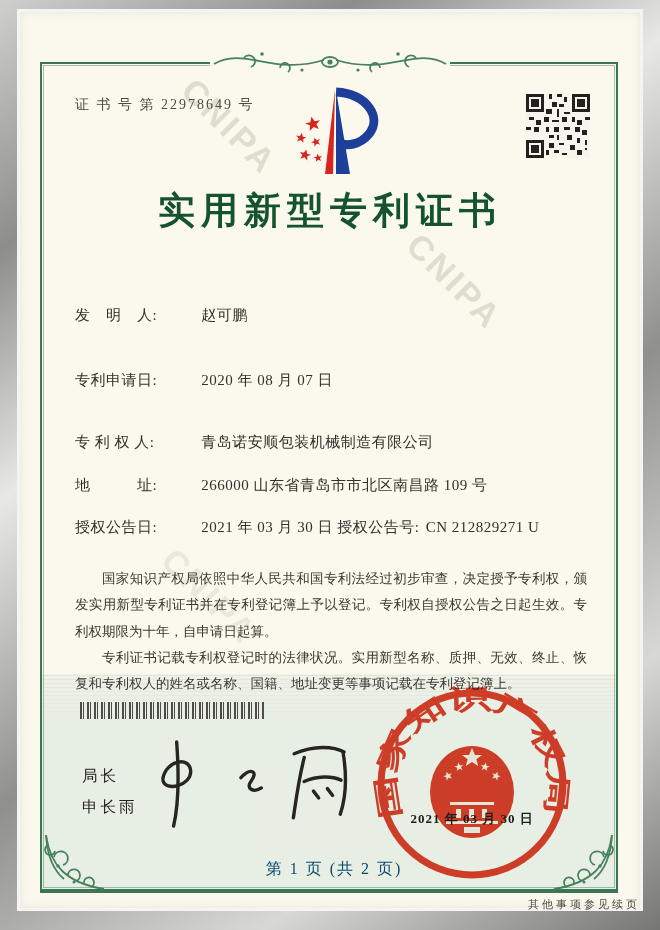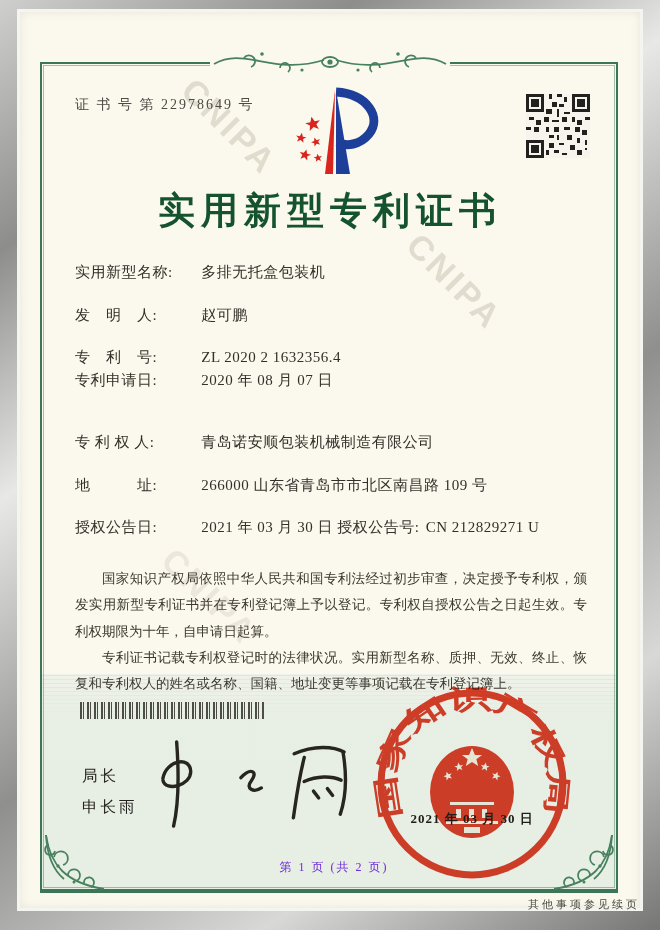--- a/index.html
+++ b/index.html
@@ -34,21 +34,21 @@
   .paras{position:absolute;left:55px;width:512px;top:534px;z-index:4;color:#3b382f;font-size:13.5px;
     line-height:1.95;text-align:justify;margin-top:20px;}
   .paras p{margin:0;text-indent:2em;}
   .barcode{position:absolute;left:60px;top:690px;width:185px;height:17px;z-index:4;opacity:.85;
     background:repeating-linear-gradient(90deg,#32302a 0 2px,transparent 2px 3px,#32302a 3px 4px,transparent 4px 7px,#32302a 7px 9px,transparent 9px 10px,#32302a 10px 11px,transparent 11px 14px);}
   .director{position:absolute;left:62px;top:748px;z-index:4;font-size:15.5px;color:#24221e;letter-spacing:3px;line-height:2.0;}
   .signature{position:absolute;left:125px;top:713px;width:230px;height:108px;z-index:4;}
   .seal{position:absolute;left:352px;top:672px;width:200px;height:200px;z-index:4;mix-blend-mode:multiply;}
   .seal-date{position:absolute;left:352px;top:798px;width:200px;text-align:center;z-index:5;
     font-size:13px;font-weight:600;color:#1f1d19;letter-spacing:1px;white-space:nowrap;}
-  .page-footer{position:absolute;left:8px;right:0;top:847px;text-align:center;font-size:12px;color:#6d28d9;
+  .page-footer{position:absolute;left:8px;right:0;top:847px;text-align:center;font-size:16px;color:#0c4a6e;
     letter-spacing:2px;z-index:4;}
   .bottom-note{position:absolute;left:0;right:0;top:885px;text-align:right;font-size:11px;color:#45483f;
     letter-spacing:3px;z-index:4;}
 </style>
 </head>
 <body>
 
 <div class="frame">
   <div class="paper">
 
@@ -177,31 +177,23 @@
         </g>
       <g fill="#23211d">
           <rect x="2" y="2" width="3" height="3"></rect>
           <rect x="20" y="2" width="3" height="3"></rect>
           <rect x="2" y="20" width="3" height="3"></rect>
         </g>
     </svg>
 
     <div class="title">实用新型专利证书</div>
 
-    <div class="row" style="top:251px;">
-      <span class="flabel">实用新型名称:</span>
-      <span class="fvalue">多排无托盒包装机</span>
-    </div>
     <div class="row" style="top:294px;">
       <span class="flabel">发　明　人:</span>
       <span class="fvalue">赵可鹏</span>
-    </div>
-    <div class="row" style="top:336px;">
-      <span class="flabel">专　利　号:</span>
-      <span class="fvalue">ZL 2020 2 1632356.4</span>
     </div>
     <div class="row" style="top:359px;">
       <span class="flabel">专利申请日:</span>
       <span class="fvalue">2020 年 08 月 07 日</span>
     </div>
     <div class="row" style="top:421px;">
       <span class="flabel">专 利 权 人:</span>
       <span class="fvalue">青岛诺安顺包装机械制造有限公司</span>
     </div>
     <div class="row" style="top:464px;">

